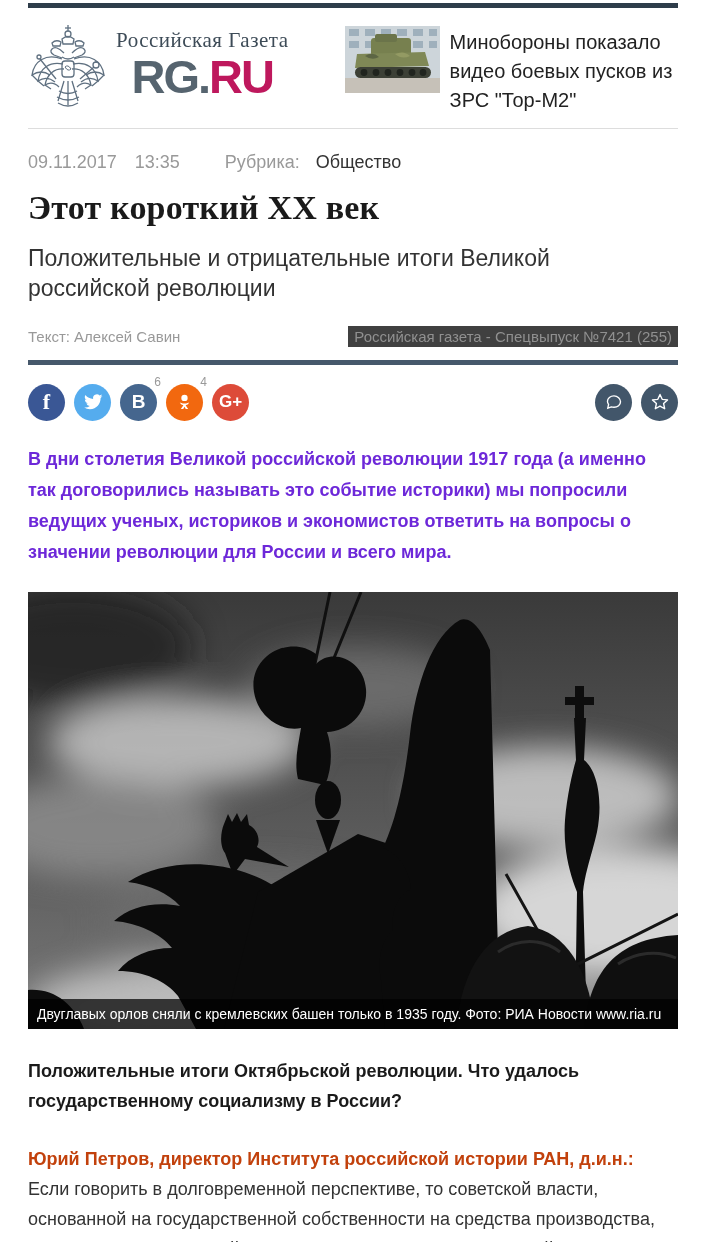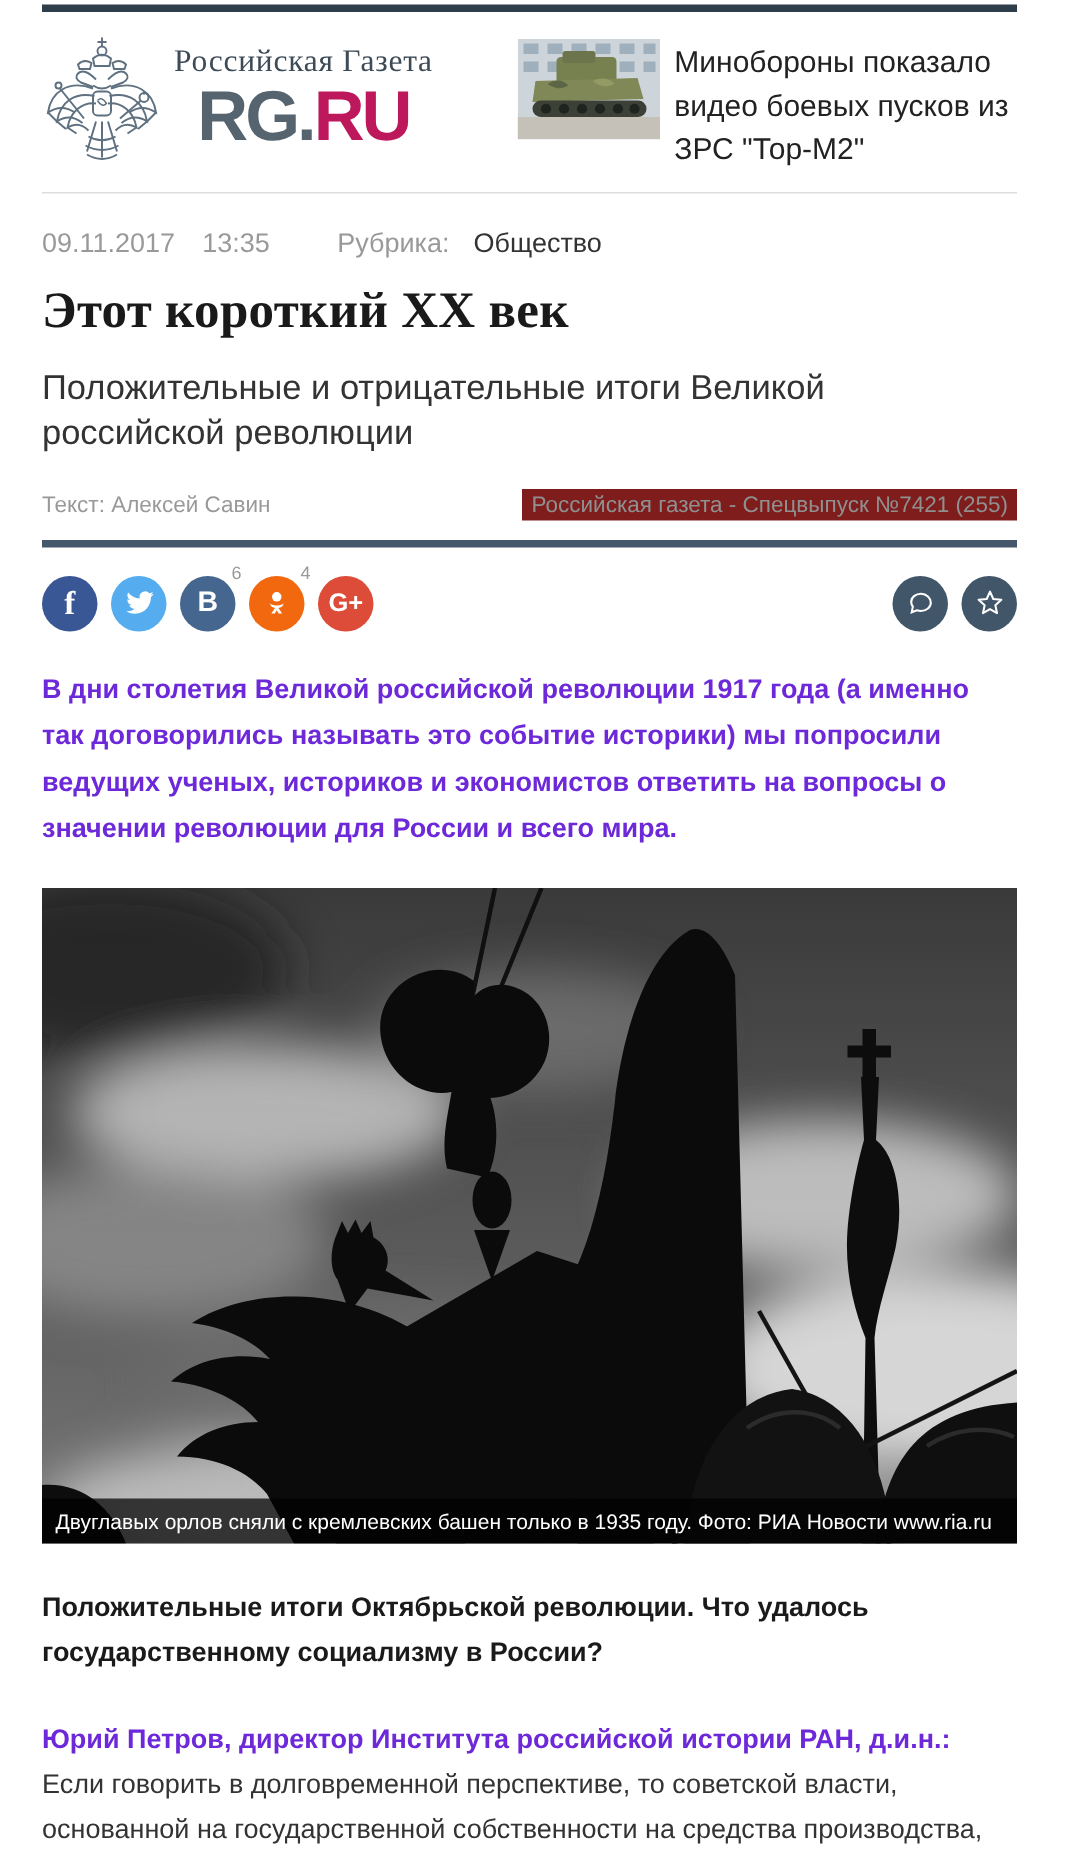--- a/index.html
+++ b/index.html
@@ -50,21 +50,21 @@
     font-family:"Liberation Serif", serif;
     font-size:34px; font-weight:bold; color:#1a1a1a; letter-spacing:.2px;
   }
   h2.subtitle {
     margin-top:16px; font-size:23px; font-weight:normal; color:#333; line-height:1.32;
     max-width:560px;
   }
 
   .byline-row { margin-top:22px; display:flex; justify-content:space-between; align-items:baseline; font-size:15px; }
   .byline { color:#999; }
-  .issue { background:#7f1d1d; color:#909090; padding:2px 6px; }
+  .issue { background:#404040; color:#909090; padding:2px 6px; }
 
   .thick-divider { height:5px; background:#46586b; margin-top:13px; }
 
   
   .social-row { margin-top:19px; display:flex; align-items:flex-start; }
   .social-btn {
     width:37px; height:37px; border-radius:50%; margin-right:9px;
     display:flex; align-items:center; justify-content:center;
     color:#fff; font-weight:bold; font-size:19px; cursor:pointer; position:relative;
     flex:0 0 auto;
@@ -88,21 +88,21 @@
   .figure svg.photo { display:block; width:650px; height:437px; }
   .caption {
     position:absolute; left:0; right:0; bottom:0; height:30px;
     background:rgba(0,0,0,.72); color:#fff; font-size:14px; line-height:30px;
     padding-left:9px; white-space:nowrap; overflow:hidden;
   }
   h3.subheading {
     margin-top:27px; font-size:18px; font-weight:bold; color:#1a1a1a; line-height:1.7;
   }
   .body-par { margin-top:27px; font-size:18px; line-height:1.68; color:#333; }
-  .body-par .speaker { font-weight:bold; color:#6d28d9; }
+  .body-par .speaker { font-weight:bold; color:#c2410c; }
 </style>
 </head>
 <body>
 
 <div class="page">
 
   <div class="topbar"></div>
 
   <div class="header">
     <div class="logo-block">

